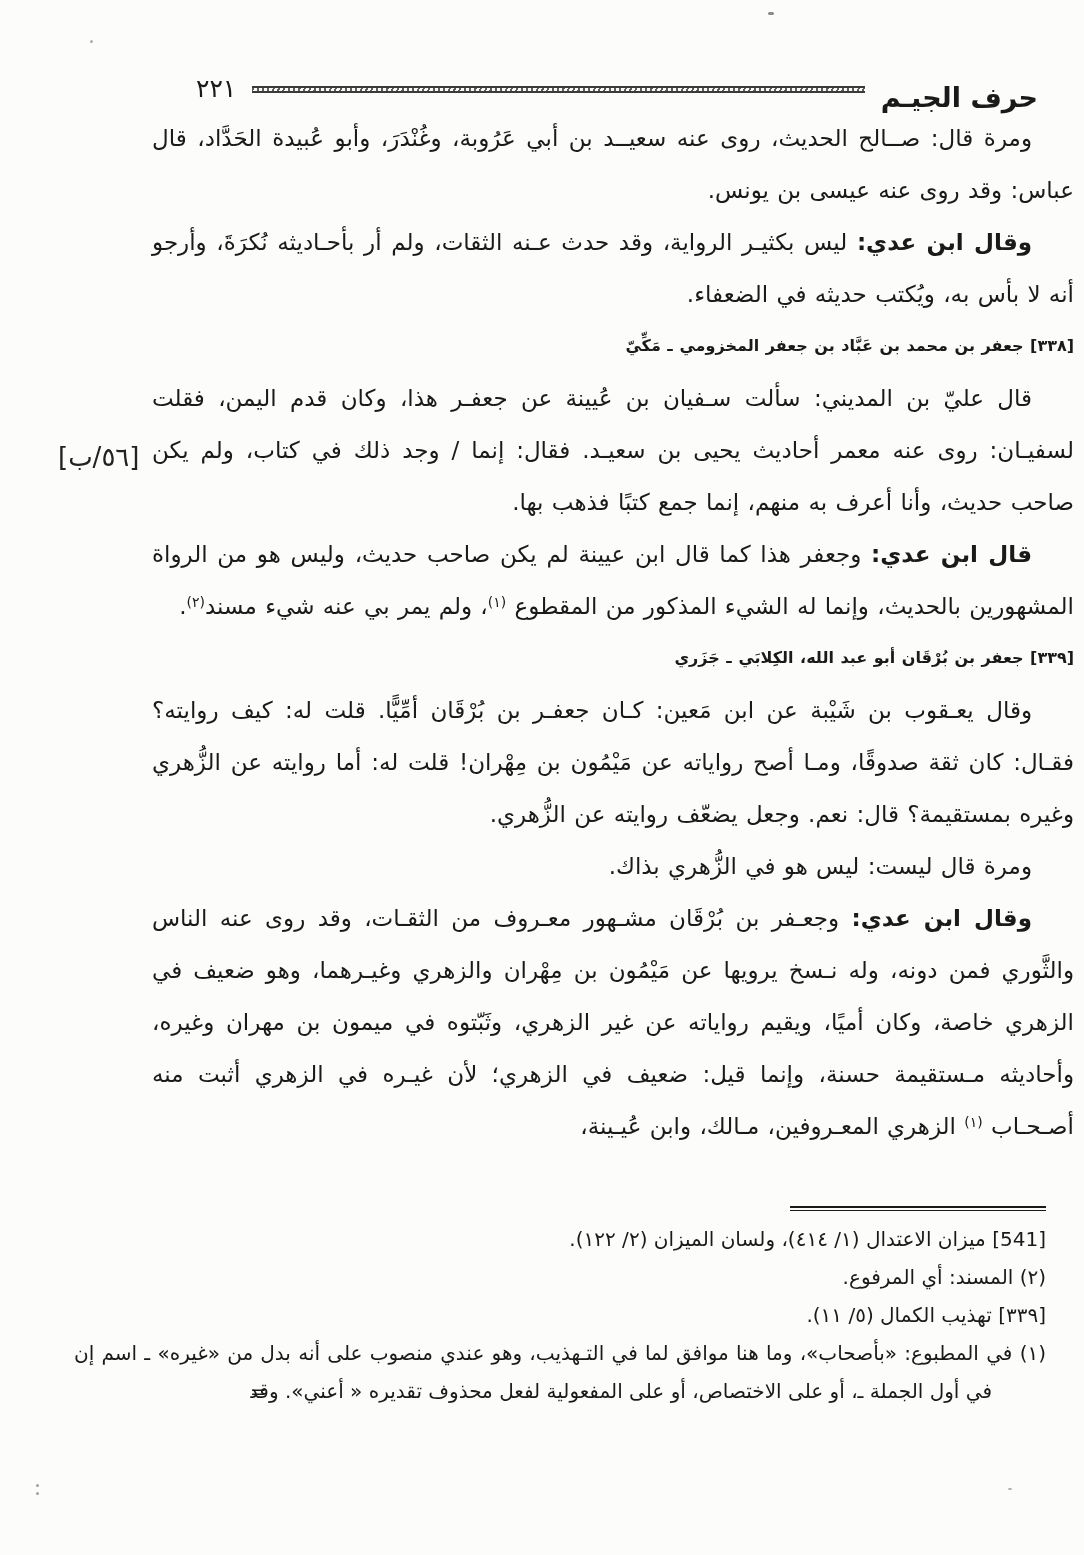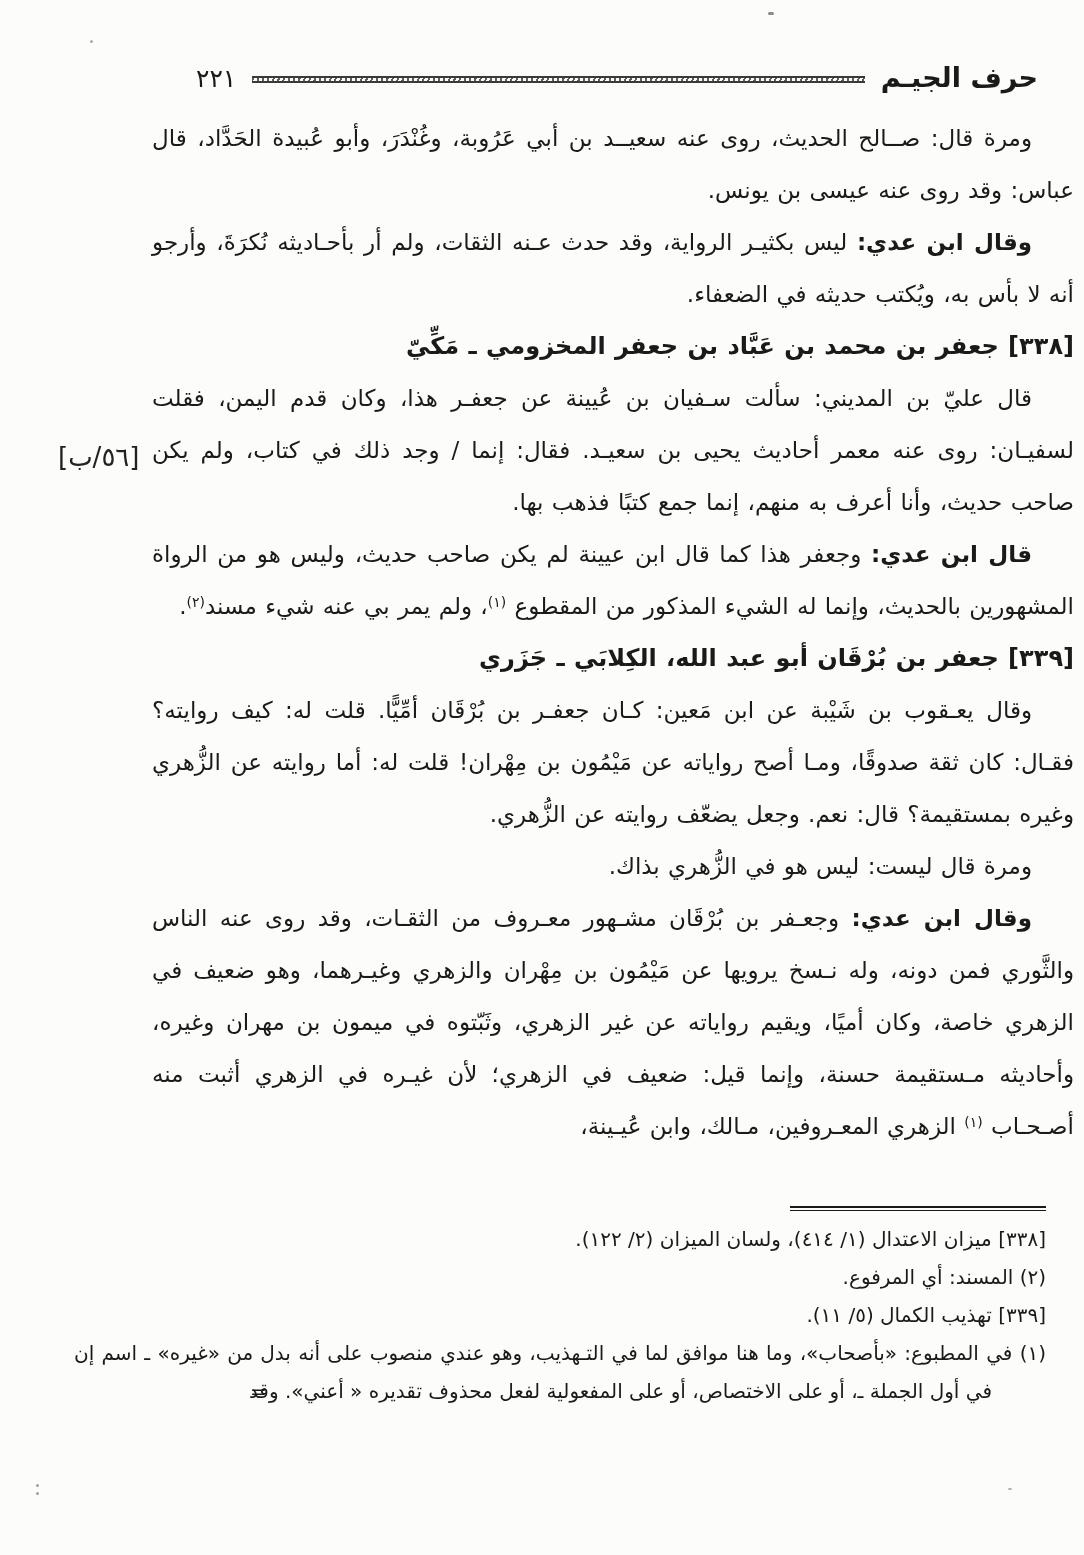--- a/index.html
+++ b/index.html
@@ -15,20 +15,21 @@
   .page { position: absolute; inset: 0; }
 
   
   .page-header {
     position: absolute; top: 62px; right: 46px; left: 196px;
     display: flex; align-items: center;
   }
   .chapter-title {
     font-weight: bold; font-size: 27px; white-space: nowrap;
     letter-spacing: 0.5px;
+    margin-top: 20px;
   }
   .header-rule {
     flex: 1 1 auto; height: 7px; box-sizing: border-box;
     border-top: 2px solid #262626; border-bottom: 2px solid #262626;
     background: repeating-linear-gradient(105deg, #4a4a4a 0 2px, transparent 2px 5px);
     margin: 4px 16px 0 16px; opacity: .9;
   }
   .page-number { font-size: 25px; white-space: nowrap; padding-top: 2px; }
 
   
@@ -38,21 +39,21 @@
   }
 
   
   .text-block {
     position: absolute; top: 112px; right: 10px; width: 922px;
     font-size: 23px; line-height: 52px;
     text-align: justify; word-spacing: 1px;
   }
   .para { margin: 0; text-indent: 42px; }
   .entry-heading {
-    margin: 0; font-size: 24px; font-weight: bold;
+    margin: 0; font-size: 16px; font-weight: bold;
     line-height: 52px; text-indent: 0; text-align: right;
   }
   .lead { font-weight: bold; }
   sup.fn-ref { font-size: 14px; line-height: 0; vertical-align: 7px; font-weight: normal; }
 
   
   .footnotes {
     position: absolute; top: 1206px; right: 38px; width: 972px;
     font-size: 20px; line-height: 38px; text-align: right;
   }
@@ -116,21 +117,21 @@
     <p class="para">ومرة قال ليست: ليس هو في الزُّهري بذاك.</p>
 
     <p class="para">
       <span class="lead">وقال ابن عدي:</span><span> وجعـفر بن بُرْقَان مشـهور معـروف من الثقـات، وقد روى عنه الناس والثَّوري فمن دونه، وله نـسخ يرويها عن مَيْمُون بن مِهْران والزهري وغيـرهما، وهو ضعيف في الزهري خاصة، وكان أميًا، ويقيم رواياته عن غير الزهري، وثَبّتوه في ميمون بن مهران وغيره، وأحاديثه مـستقيمة حسنة، وإنما قيل: ضعيف في الزهري؛ لأن غيـره في الزهري أثبت منه أصـحـاب </span><sup class="fn-ref">(١)</sup><span> الزهري المعـروفين، مـالك، وابن عُيـينة،</span>
     </p>
 
   </main>
 
   <footer class="footnotes">
     <div class="fn-rule"></div>
-    <p class="fn">[٣٣٨] ميزان الاعتدال (١/ ٤١٤)، ولسان الميزان (٢/ ١٢٢).</p>
+    <p class="fn">[541] ميزان الاعتدال (١/ ٤١٤)، ولسان الميزان (٢/ ١٢٢).</p>
     <p class="fn">(٢) المسند: أي المرفوع.</p>
     <p class="fn">[٣٣٩] تهذيب الكمال (٥/ ١١).</p>
     <p class="fn fn-hang">
       <span>(١) في المطبوع: «بأصحاب»، وما هنا موافق لما في التـهذيب، وهو عندي منصوب على أنه بدل من «غيره» ـ اسم إن في أول الجملة ـ، أو على الاختصاص، أو على المفعولية لفعل محذوف تقديره « أعني». وقد</span><span class="cont-mark">=</span>
     </p>
   </footer>
 
 </div>
 
 </body></html>

